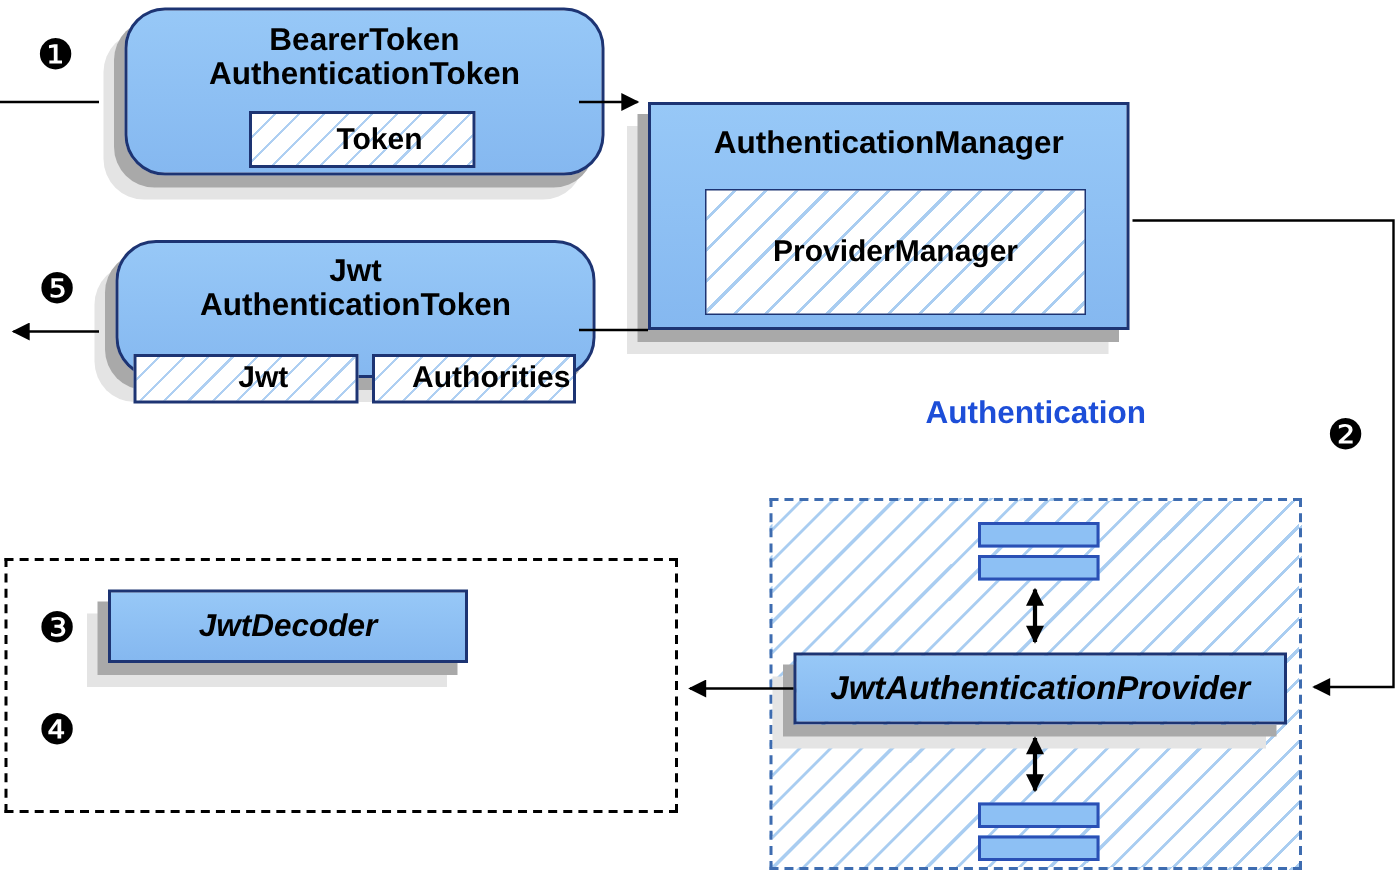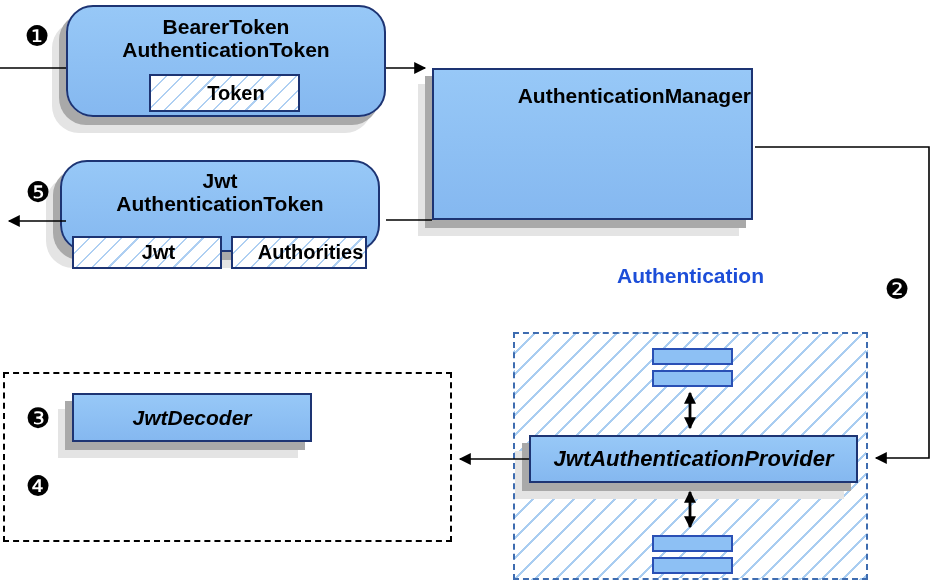--- a/index.html
+++ b/index.html
@@ -8,21 +8,21 @@
     font-family:"Liberation Sans",sans-serif;overflow:hidden;
   }
   
   .node{
     position:absolute;box-sizing:border-box;
     background:linear-gradient(180deg,#97c8f7 0%,#85b8f0 100%);
     border:2px solid #1d3473;
     box-shadow:-7px 8px 0 #a9a9a9,-14px 16px 0 #e4e4e4;
     z-index:2;color:#000;
   }
-  .rounded{border-radius:27px;}
+  .rounded{border-radius:27px;margin-left:17px;}
   .center-flex{display:flex;align-items:center;justify-content:center;font-style:italic;}
   .node-title{width:100%;text-align:center;font-weight:bold;font-size:21px;line-height:23px;}
   .big-label{font-weight:bold;font-size:22px;}
   .mid-label{font-weight:bold;font-size:21px;}
   
   .inner{
     position:absolute;box-sizing:border-box;background-color:#fff;
     border:2.5px solid #1d3473;
     display:flex;align-items:center;justify-content:center;
     font-weight:bold;font-size:20px;z-index:3;color:#000;
@@ -92,21 +92,22 @@
   <span class="badge" style="left:38px;top:487px;">❹</span>
   <span class="badge" style="left:38px;top:193px;">❺</span>
 
   <div class="node rounded" style="left:66px;top:5px;width:320px;height:112px;">
     <div class="node-title" style="margin-top:8px;">BearerToken</div>
     <div class="node-title">AuthenticationToken</div>
     <div class="inner hatch" style="left:81px;top:67px;width:151px;height:38px;">Token</div>
   </div>
 
   <div class="node" style="left:432px;top:68px;width:321px;height:152px;">
-    <div class="node-title" style="margin-top:14px;text-align:right;">AuthenticationManager</div>
+    <div class="node-title" style="margin-top:14px;">AuthenticationManager</div>
+    <div class="inner thin hatch-wide mid-label" style="left:36px;top:56px;width:254px;height:84px;">ProviderManager</div>
   </div>
 
   <div class="node rounded" style="left:60px;top:160px;width:320px;height:92px;">
     <div class="node-title" style="margin-top:7px;">Jwt</div>
     <div class="node-title">AuthenticationToken</div>
     <div class="inner hatch" style="left:10px;top:74px;width:150px;height:33px;">Jwt</div>
     <div class="inner hatch" style="left:169px;top:74px;width:136px;height:33px;">Authorities</div>
   </div>
 
   <div class="ap-title" style="left:513px;top:263px;">

